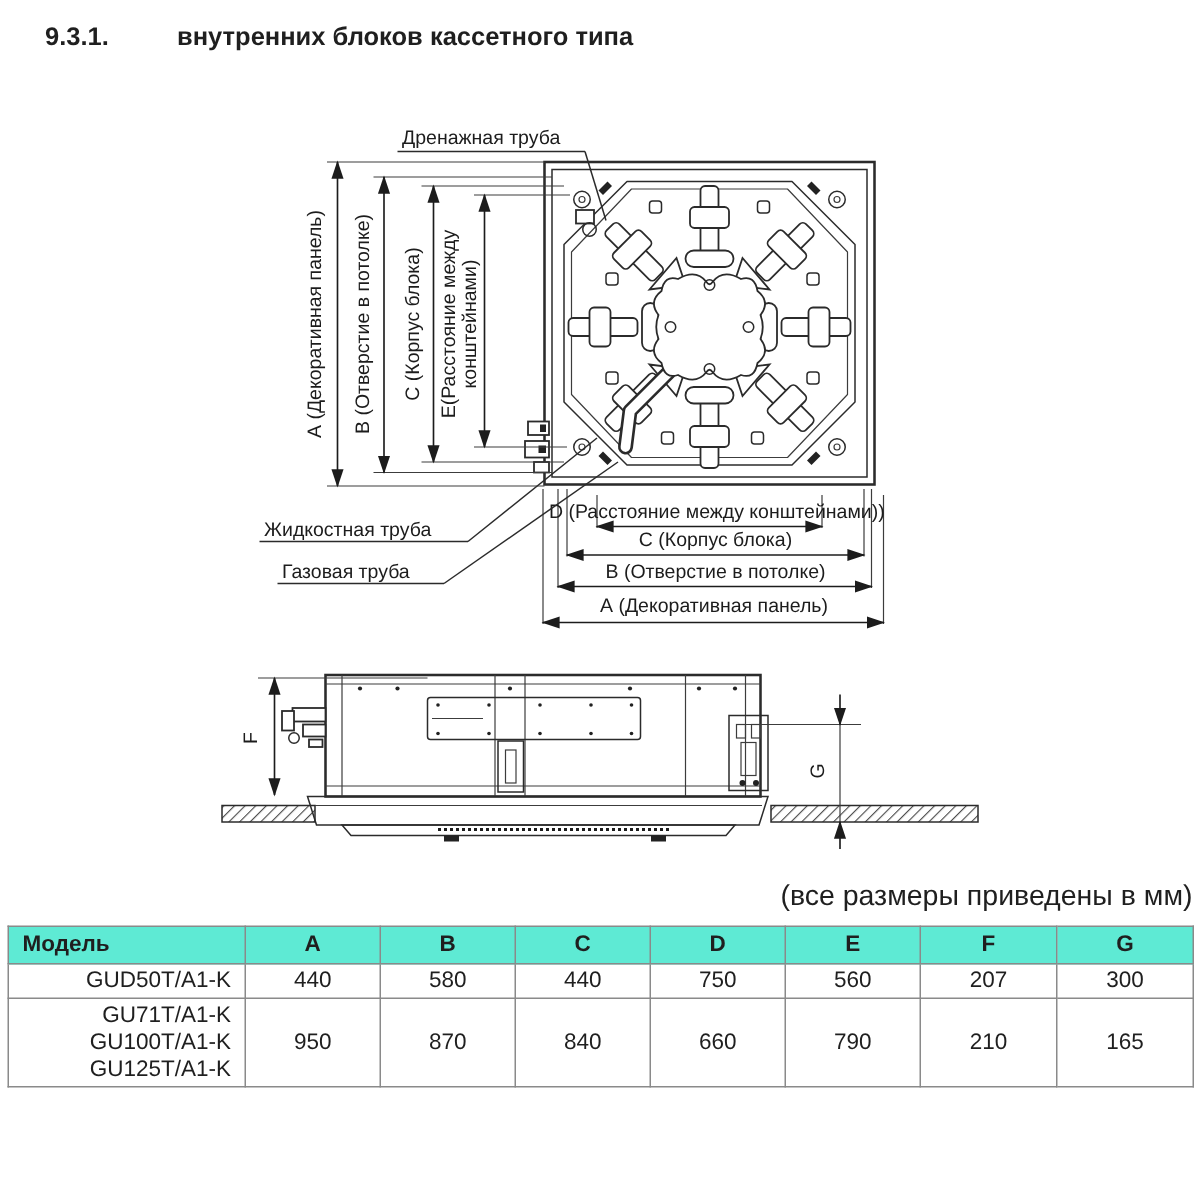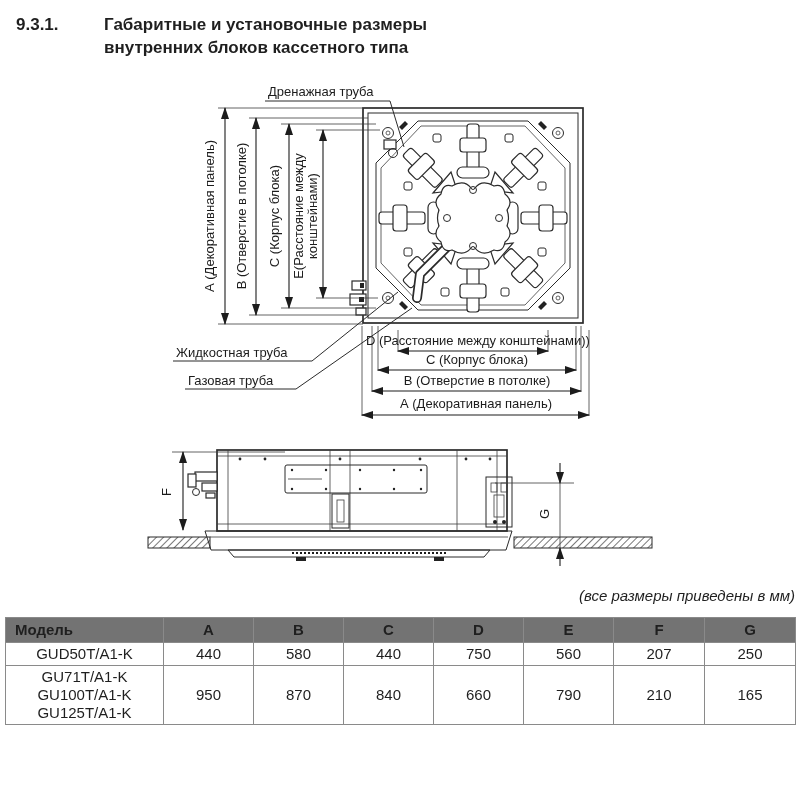--- a/index.html
+++ b/index.html
@@ -1,53 +1,52 @@
 <!DOCTYPE html>
 <html><head>
 <meta charset="utf-8">
 <style>
   html,body{margin:0;padding:0;}
   body{
     width:800px;height:800px;position:relative;background:#ffffff;
     font-family:"Liberation Sans", sans-serif;color:#1f1f1f;overflow:hidden;
   }
-  .heading{position:absolute;left:16px;top:13px;display:flex;font-weight:bold;
+  .heading{position:absolute;left:30px;top:13px;display:flex;font-weight:bold;
     font-size:17px;line-height:23px;}
   .heading .num{width:88px;flex:0 0 auto;}
   .topsvg{position:absolute;left:0;top:78px;}
   .sidesvg{position:absolute;left:0;top:432px;}
   svg text{font-family:"Liberation Sans", sans-serif;fill:#1c1c1c;}
   text.lbl{font-size:13px;}
   text.dimtxt{font-size:13px;}
   .ln{stroke:#2b2b2b;stroke-width:1;fill:none;}
   .ln2{stroke:#2b2b2b;stroke-width:1.7;fill:none;}
   .thin{stroke:#3c3c3c;stroke-width:0.8;fill:none;}
   .dim{stroke:#1c1c1c;stroke-width:1.1;fill:none;}
   .wfill{fill:#ffffff;stroke:#2b2b2b;stroke-width:1.2;}
   .dkfill{fill:#222;stroke:none;}
-  .note{position:absolute;right:5px;top:587px;font-size:15px;font-style:italic;}
+  .note{position:absolute;right:5px;top:587px;font-size:19px;}
   table.dims{
     position:absolute;left:5px;top:617px;width:790px;border-collapse:collapse;
     table-layout:fixed;font-size:15px;border:1px solid #666;
   }
   table.dims th,table.dims td{
     border:1px solid #8a8a8a;padding:2px 9px;line-height:18px;
   }
-  table.dims thead th{background:#737373;font-weight:bold;text-align:center;line-height:20px;}
+  table.dims thead th{background:#5eead4;font-weight:bold;text-align:center;line-height:20px;}
   table.dims thead th:first-child{text-align:left;}
-  td.model{text-align:center;white-space:pre-line;}
+  td.model{text-align:right;white-space:pre-line;}
   td.val{text-align:center;}
 </style>
 </head>
 <body>
 
 <div class="heading">
   <div class="num">9.3.1.</div>
   <div>
-    <div>Габаритные и установочные размеры</div>
     <div>внутренних блоков кассетного типа</div>
   </div>
 </div>
 
 <svg class="topsvg" width="800" height="352" viewBox="0 78 800 352">
   <defs>
     <marker id="arr" viewBox="0 0 12 8" refX="11" refY="4" markerWidth="11" markerHeight="8" orient="auto-start-reverse">
         <path d="M0 0 L12 4 L0 8 Z" fill="#1c1c1c"></path>
       </marker>
     <g id="arm">
@@ -281,21 +280,21 @@
   </thead>
   <tbody>
     <tr>
       <td class="model">GUD50T/A1-K</td>
       <td class="val">440</td>
       <td class="val">580</td>
       <td class="val">440</td>
       <td class="val">750</td>
       <td class="val">560</td>
       <td class="val">207</td>
-      <td class="val">250</td>
+      <td class="val">300</td>
     </tr>
     <tr>
       <td class="model">GU71T/A1-K
 GU100T/A1-K
 GU125T/A1-K</td>
       <td class="val">950</td>
       <td class="val">870</td>
       <td class="val">840</td>
       <td class="val">660</td>
       <td class="val">790</td>

